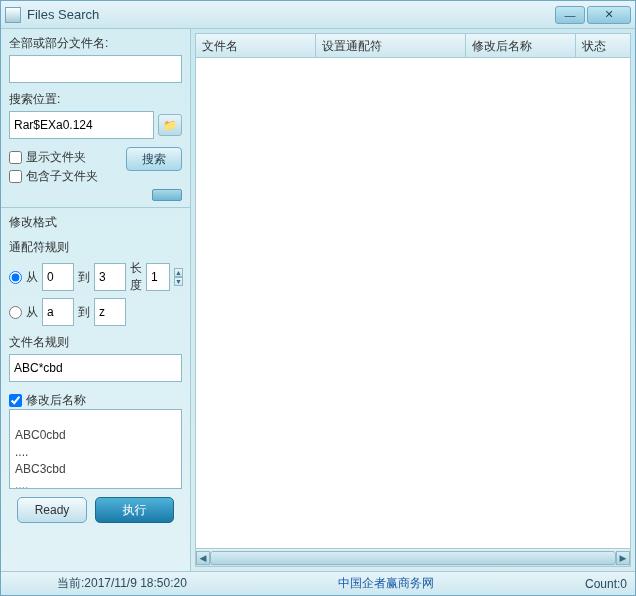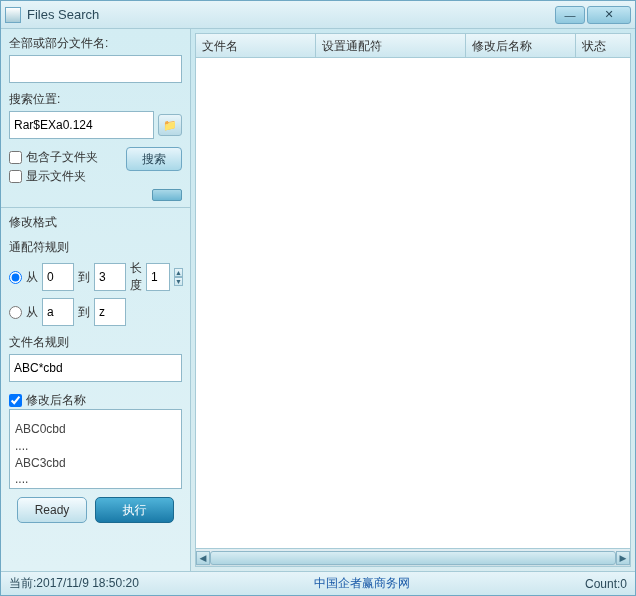--- a/index.html
+++ b/index.html
@@ -34,38 +34,38 @@
 
 .btn-search { width: 56px; height: 24px; background: linear-gradient(#e6f5fb,#a9d8e8); border: 1px solid #6fa8c4; border-radius: 4px; font-size: 12px; color: #2b4a5a; cursor: pointer; }
 
 .divider { height: 1px; background: #a7cbd7; margin: 6px -8px; }
 
 .radio { width: 13px; height: 13px; }
 .rlbl { font-size: 12px; color: #333; }
 
 .help { width: 20px; height: 20px; background: linear-gradient(#e8f5fa,#b8dae6); border: 1px solid #8fb8c9; border-radius: 3px; display:flex;align-items:center;justify-content:center; font-size:12px; color:#2b4a5a; font-weight:bold; cursor:pointer; }
 
-.preview { width: 100%; height: 80px; border: 1px solid #8fb8c9; background: #fff; font-size: 12px; padding: 11px 5px; color:#444; line-height:1.4; overflow:hidden; }
+.preview { width: 100%; height: 80px; border: 1px solid #8fb8c9; background: #fff; font-size: 12px; padding: 17px 5px; color:#444; line-height:1.4; overflow:hidden; }
 
 .bottom-btns { display: flex; gap: 8px; margin-top: 8px; justify-content: center; }
 .btn-ready { width: 70px; height: 26px; background: linear-gradient(#f4fbfe,#bfe0eb); border: 1px solid #6fa8c4; border-radius: 5px; font-size: 12px; color:#333; cursor:pointer; }
 .btn-exec { width: 79px; height: 26px; background: linear-gradient(#4fb3d9,#1a7aa8); border: 1px solid #1a6a90; border-radius: 5px; font-size: 12px; color:#fff; cursor:pointer; }
 
 .main { flex: 1; background: #fcffff; display: flex; flex-direction: column; border: 1px solid #a7cbd7; margin: 4px; }
 .thead { height: 24px; background: linear-gradient(#eaf6fa,#cde7ef); display: flex; border-bottom: 1px solid #a7cbd7; font-size: 12px; color: #333; }
 .thead div { padding: 4px 6px; border-right: 1px solid #a7cbd7; }
 .th1 { width: 120px; } .th2 { width: 150px; } .th3 { width: 110px; } .th4 { flex:1; border-right:none !important; }
 .tbody { flex: 1; background: #fff; }
 .hscroll { height: 18px; background: linear-gradient(#e2eef2,#cde0e6); border-top: 1px solid #a7cbd7; position:relative; }
 .hscroll .thumb { position:absolute; left:14px; top:2px; width: calc(100% - 28px); height:14px; background: linear-gradient(#d8edf3,#aed5e1); border:1px solid #8fb8c9; border-radius:3px; }
 .hscroll .arr { position:absolute; top:2px; width:14px; height:14px; background:linear-gradient(#d8edf3,#aed5e1); border:1px solid #8fb8c9; font-size:9px; display:flex;align-items:center;justify-content:center; color:#3a6a80;}
 .hscroll .al { left:0; } .hscroll .ar { right:0; }
 
 .status { height: 24px; background: linear-gradient(#e6f4f9,#cde7ef); border-top: 1px solid #a7cbd7; display: flex; align-items: center; padding: 0 8px; font-size: 12px; color: #2b4a5a; }
-.status .left { flex: 0 0 auto; }
+.status .left { flex: 0 0 auto; margin-left: 48px; }
 .status .mid { flex: 1; text-align: center; color: #1a5aa8; }
 .status .right { flex: 0 0 auto; }
 
 .toggle { width:30px; height:12px; background:linear-gradient(#a9d8e8,#6fb8d4); border:1px solid #5a9ab6; border-radius:2px; margin-left:auto; margin-top:4px; }
 
 .spinner { width:14px; display:flex; flex-direction:column; }
 .spinner span { height:9px; border:1px solid #8fb8c9; background:linear-gradient(#e8f5fa,#cde7ef); font-size:7px; line-height:7px; text-align:center; color:#3a6a80; cursor:pointer;}
 </style>
 </head>
 <body>
@@ -92,25 +92,25 @@
         <div class="row">
           <input class="txt" style="flex: 1 1 0%;" value="Rar$EXa0.124">
           <div class="browse">📁</div>
         </div>
       </div>
 
       <div class="row" style="align-items:flex-start">
         <div style="flex:1">
           <label class="chk">
               <input type="checkbox" style="">
-              <span>包含子文件夹</span>
+              <span>显示文件夹</span>
             </label>
           <label class="chk">
               <input type="checkbox" style="">
-              <span>显示文件夹</span>
+              <span>包含子文件夹</span>
             </label>
         </div>
         <button class="btn-search">搜索</button>
       </div>
       <div class="toggle"></div>
 
       <div class="divider"></div>
 
       <span class="lbl">修改格式</span>
 

